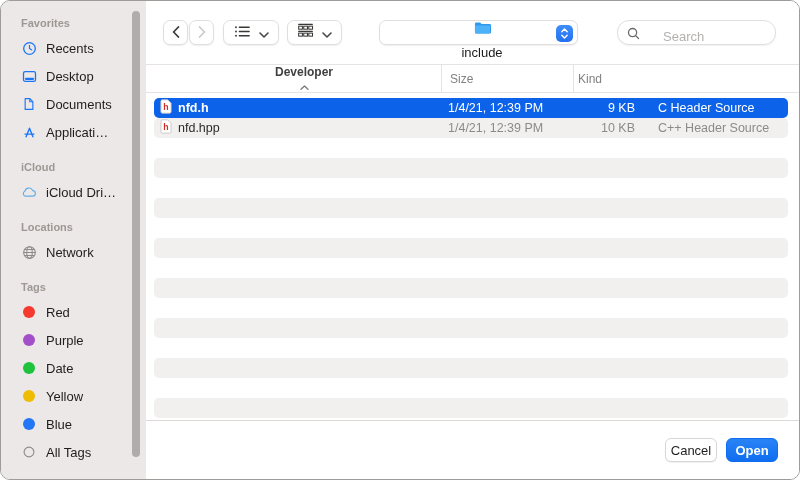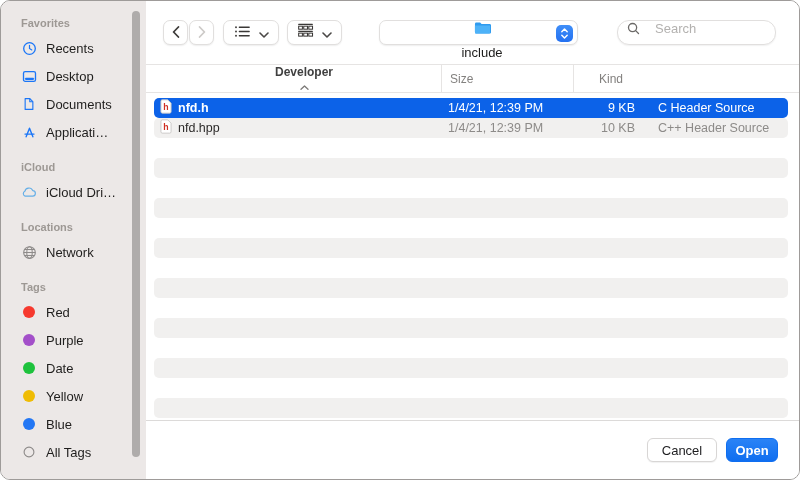--- a/index.html
+++ b/index.html
@@ -61,40 +61,40 @@
   .popup-label { font-size:13px; color:#1d1c1b; }
   .popup-badge {
     position:absolute; right:4px; top:3.5px; width:17px; height:17px;
     border-radius:5px; background:linear-gradient(#3f8ef8,#2471f1);
     display:flex; align-items:center; justify-content:center;
   }
   .search {
     margin-left:auto; width:159px; height:25px;
     background:#fff; border:1px solid #e1dfde; border-radius:12px;
     box-shadow:0 1px 1.5px rgba(0,0,0,0.06);
-    display:flex; align-items:flex-start; padding:0 8px 0 9px; gap:15px;
+    display:flex; align-items:flex-end; padding:0 8px 0 9px; gap:23px;
   }
   .search input {
     border:none; outline:none; background:transparent; width:100%;
     font-size:13px; color:#333; font-family:"Liberation Sans", sans-serif;
   }
   .search input::placeholder { color:#b3b1af; }
 
   
   .colheader {
     height:29px; flex:0 0 29px;
     border-top:1px solid #e6e4e3; border-bottom:1px solid #e6e4e3;
     display:grid; grid-template-columns:295px 132px 72px 1fr;
     align-items:stretch; font-size:12px; color:#83817f; cursor:default;
   }
   .colheader .hc { display:flex; align-items:center; }
   .hc-name { justify-content:space-between; padding:0 9px 0 30px; color:#404040; font-weight:700;flex-direction:column; }
   .hc-date { border-left:1px solid #e6e4e3; padding-left:7px; }
   .hc-size { border-left:1px solid #e6e4e3; padding-left:8px; }
-  .hc-kind { border-left:1px solid #e6e4e3; padding-left:25px; }
+  .hc-kind { border-left:1px solid #e6e4e3; padding-left:4px; }
 
   
   .rows { flex:1; padding-top:5px; overflow:hidden; }
   .row {
     height:20px; margin:0 11px 0 8px; border-radius:5px;
     display:grid; grid-template-columns:287px 132px 72px 1fr;
     align-items:center; font-size:12.5px; cursor:default;
   }
   .row .c-name { display:flex; align-items:center; gap:6px; padding-left:6px; min-width:0; }
   .row .c-name .fname { white-space:nowrap; }
@@ -114,21 +114,21 @@
     flex:0 0 59px; border-top:1px solid #dcdad9;
     display:flex; align-items:center; justify-content:flex-end;
     gap:9px; padding-right:21px;
   }
   .btn {
     height:24px; border-radius:6px; font-size:13px;
     display:flex; align-items:center; justify-content:center; cursor:default;
     font-family:"Liberation Sans", sans-serif;
   }
   .btn-cancel {
-    width:70px; background:#ffffff; border:1px solid #d8d6d5;
+    width:52px; background:#ffffff; border:1px solid #d8d6d5;
     box-shadow:0 1px 1px rgba(0,0,0,0.06); color:#1d1d1f;margin-left:33px;
   }
   .btn-open {
     width:52px; background:linear-gradient(#2a83f6,#0f6ef0); border:1px solid #0f6ef0;
     color:#ffffff; font-weight:700;
   }
 </style>
 </head>
 <body>
 

